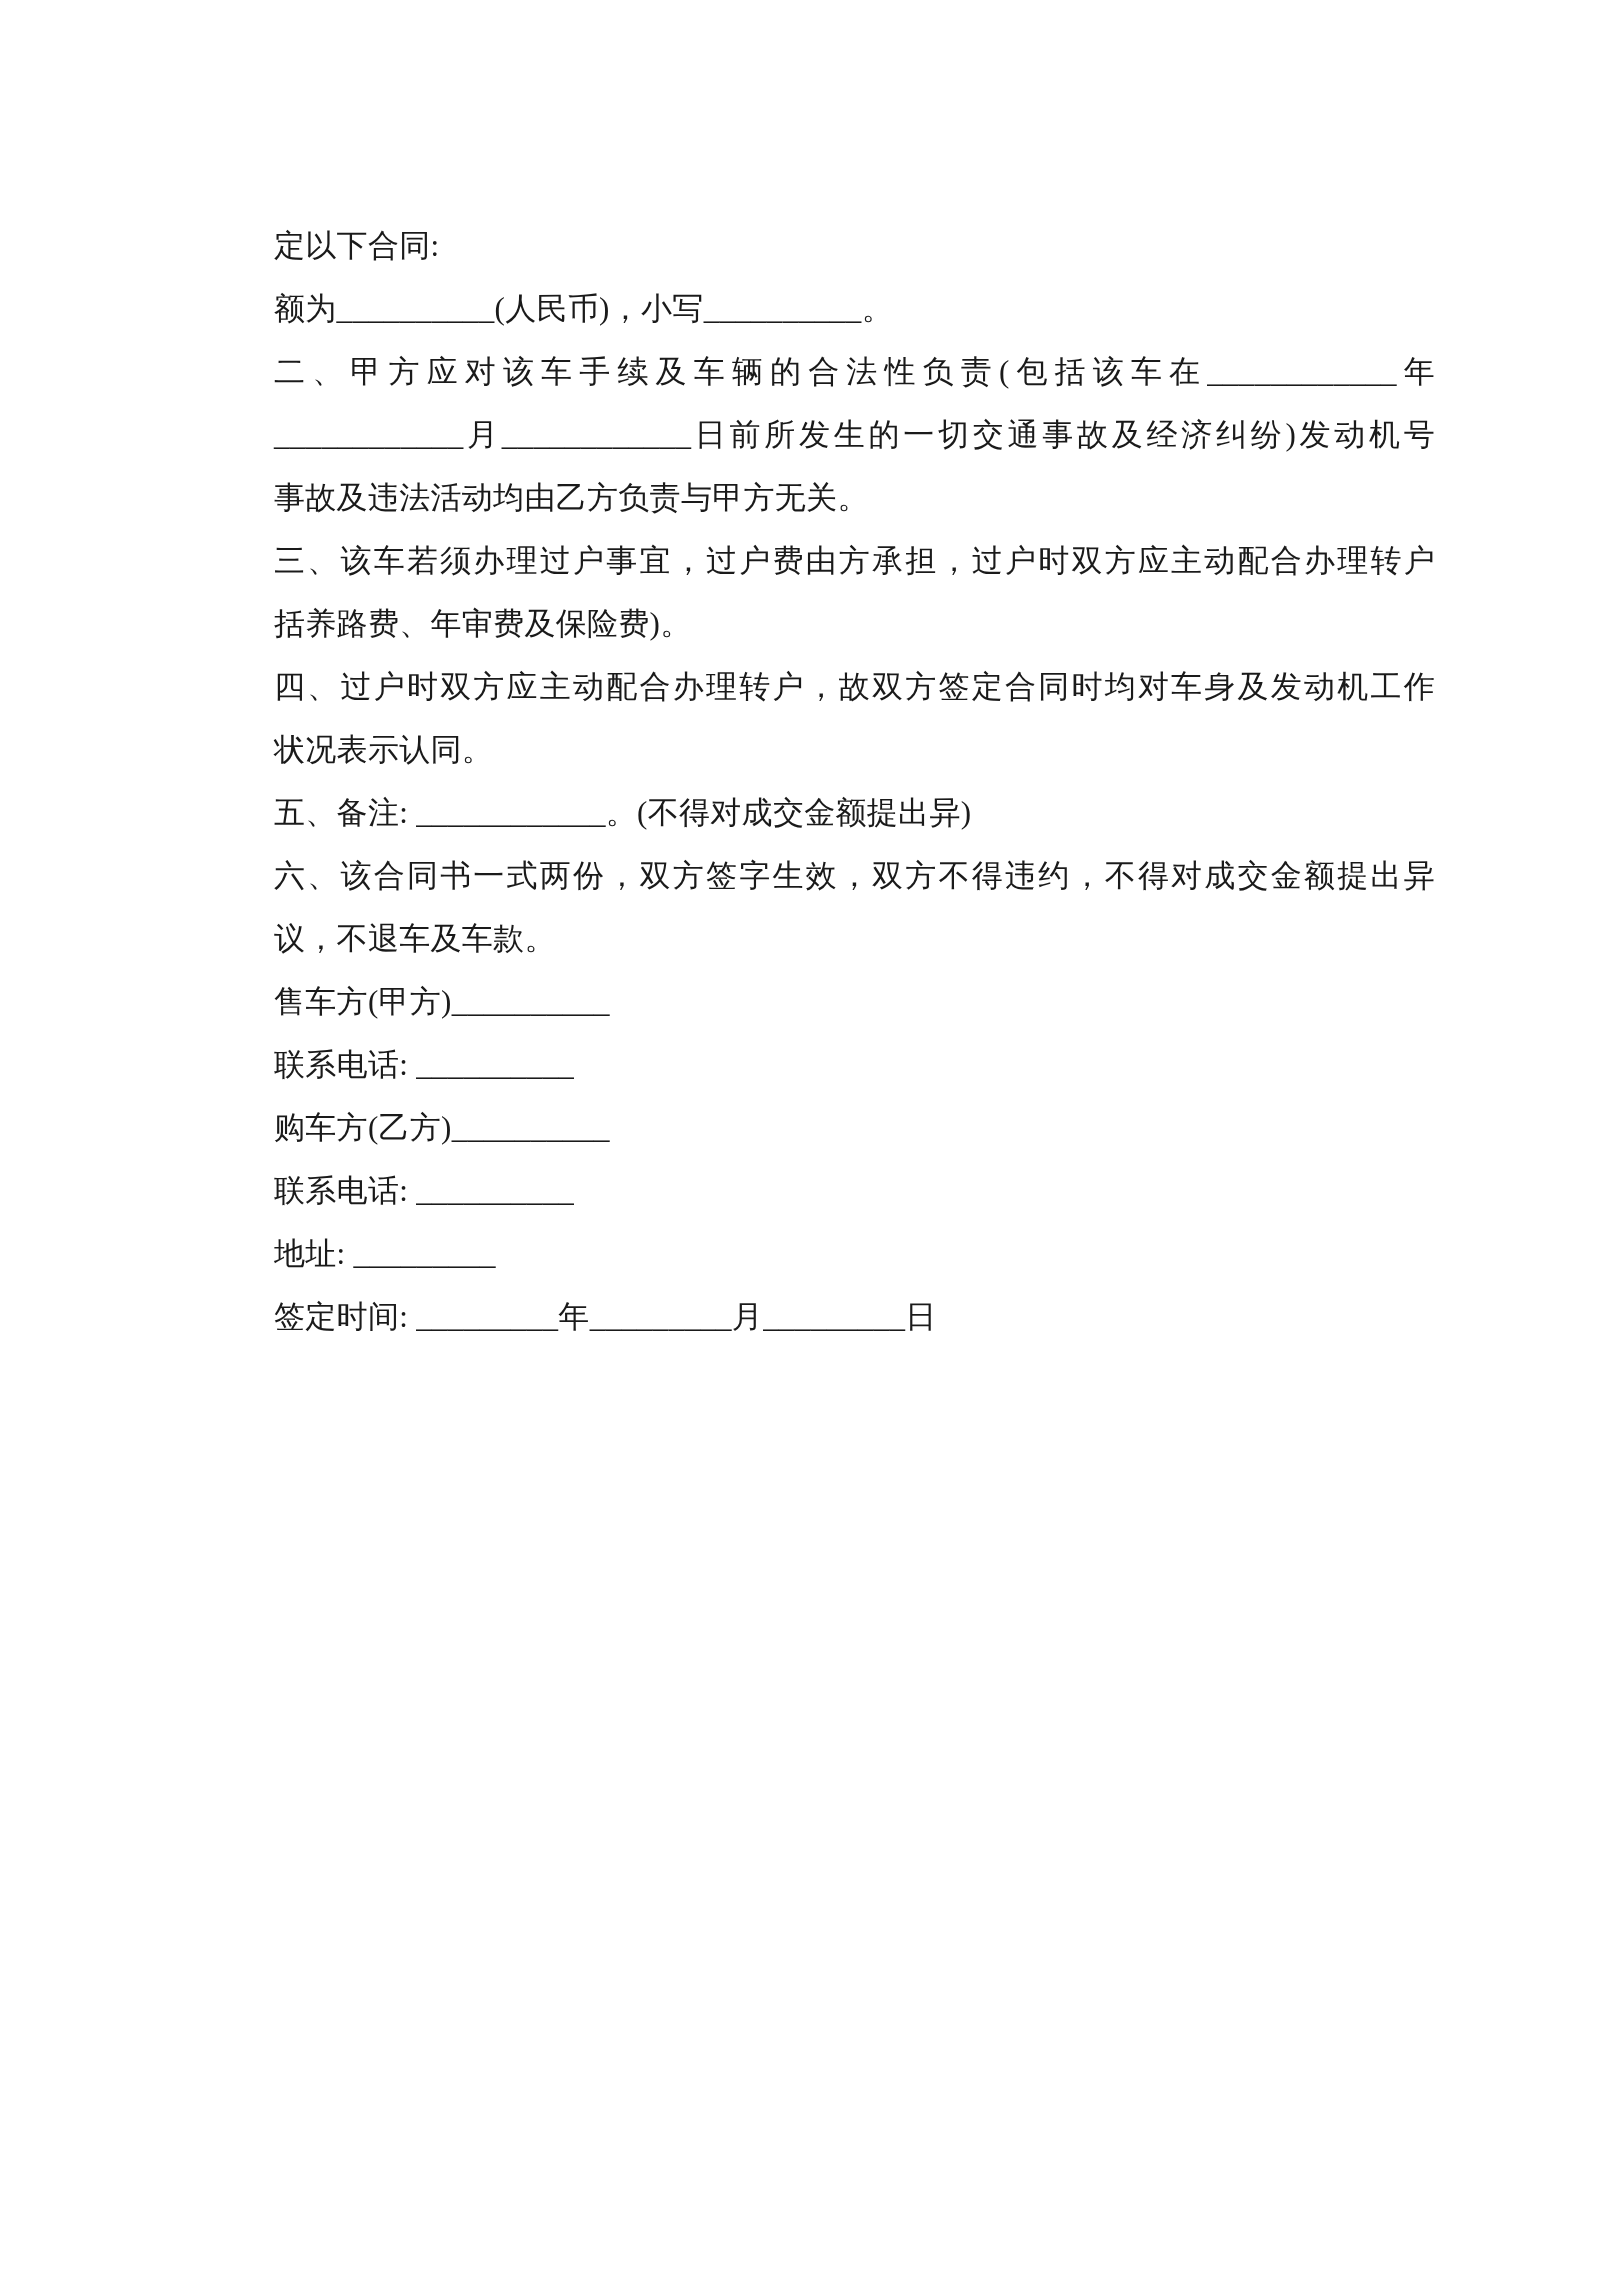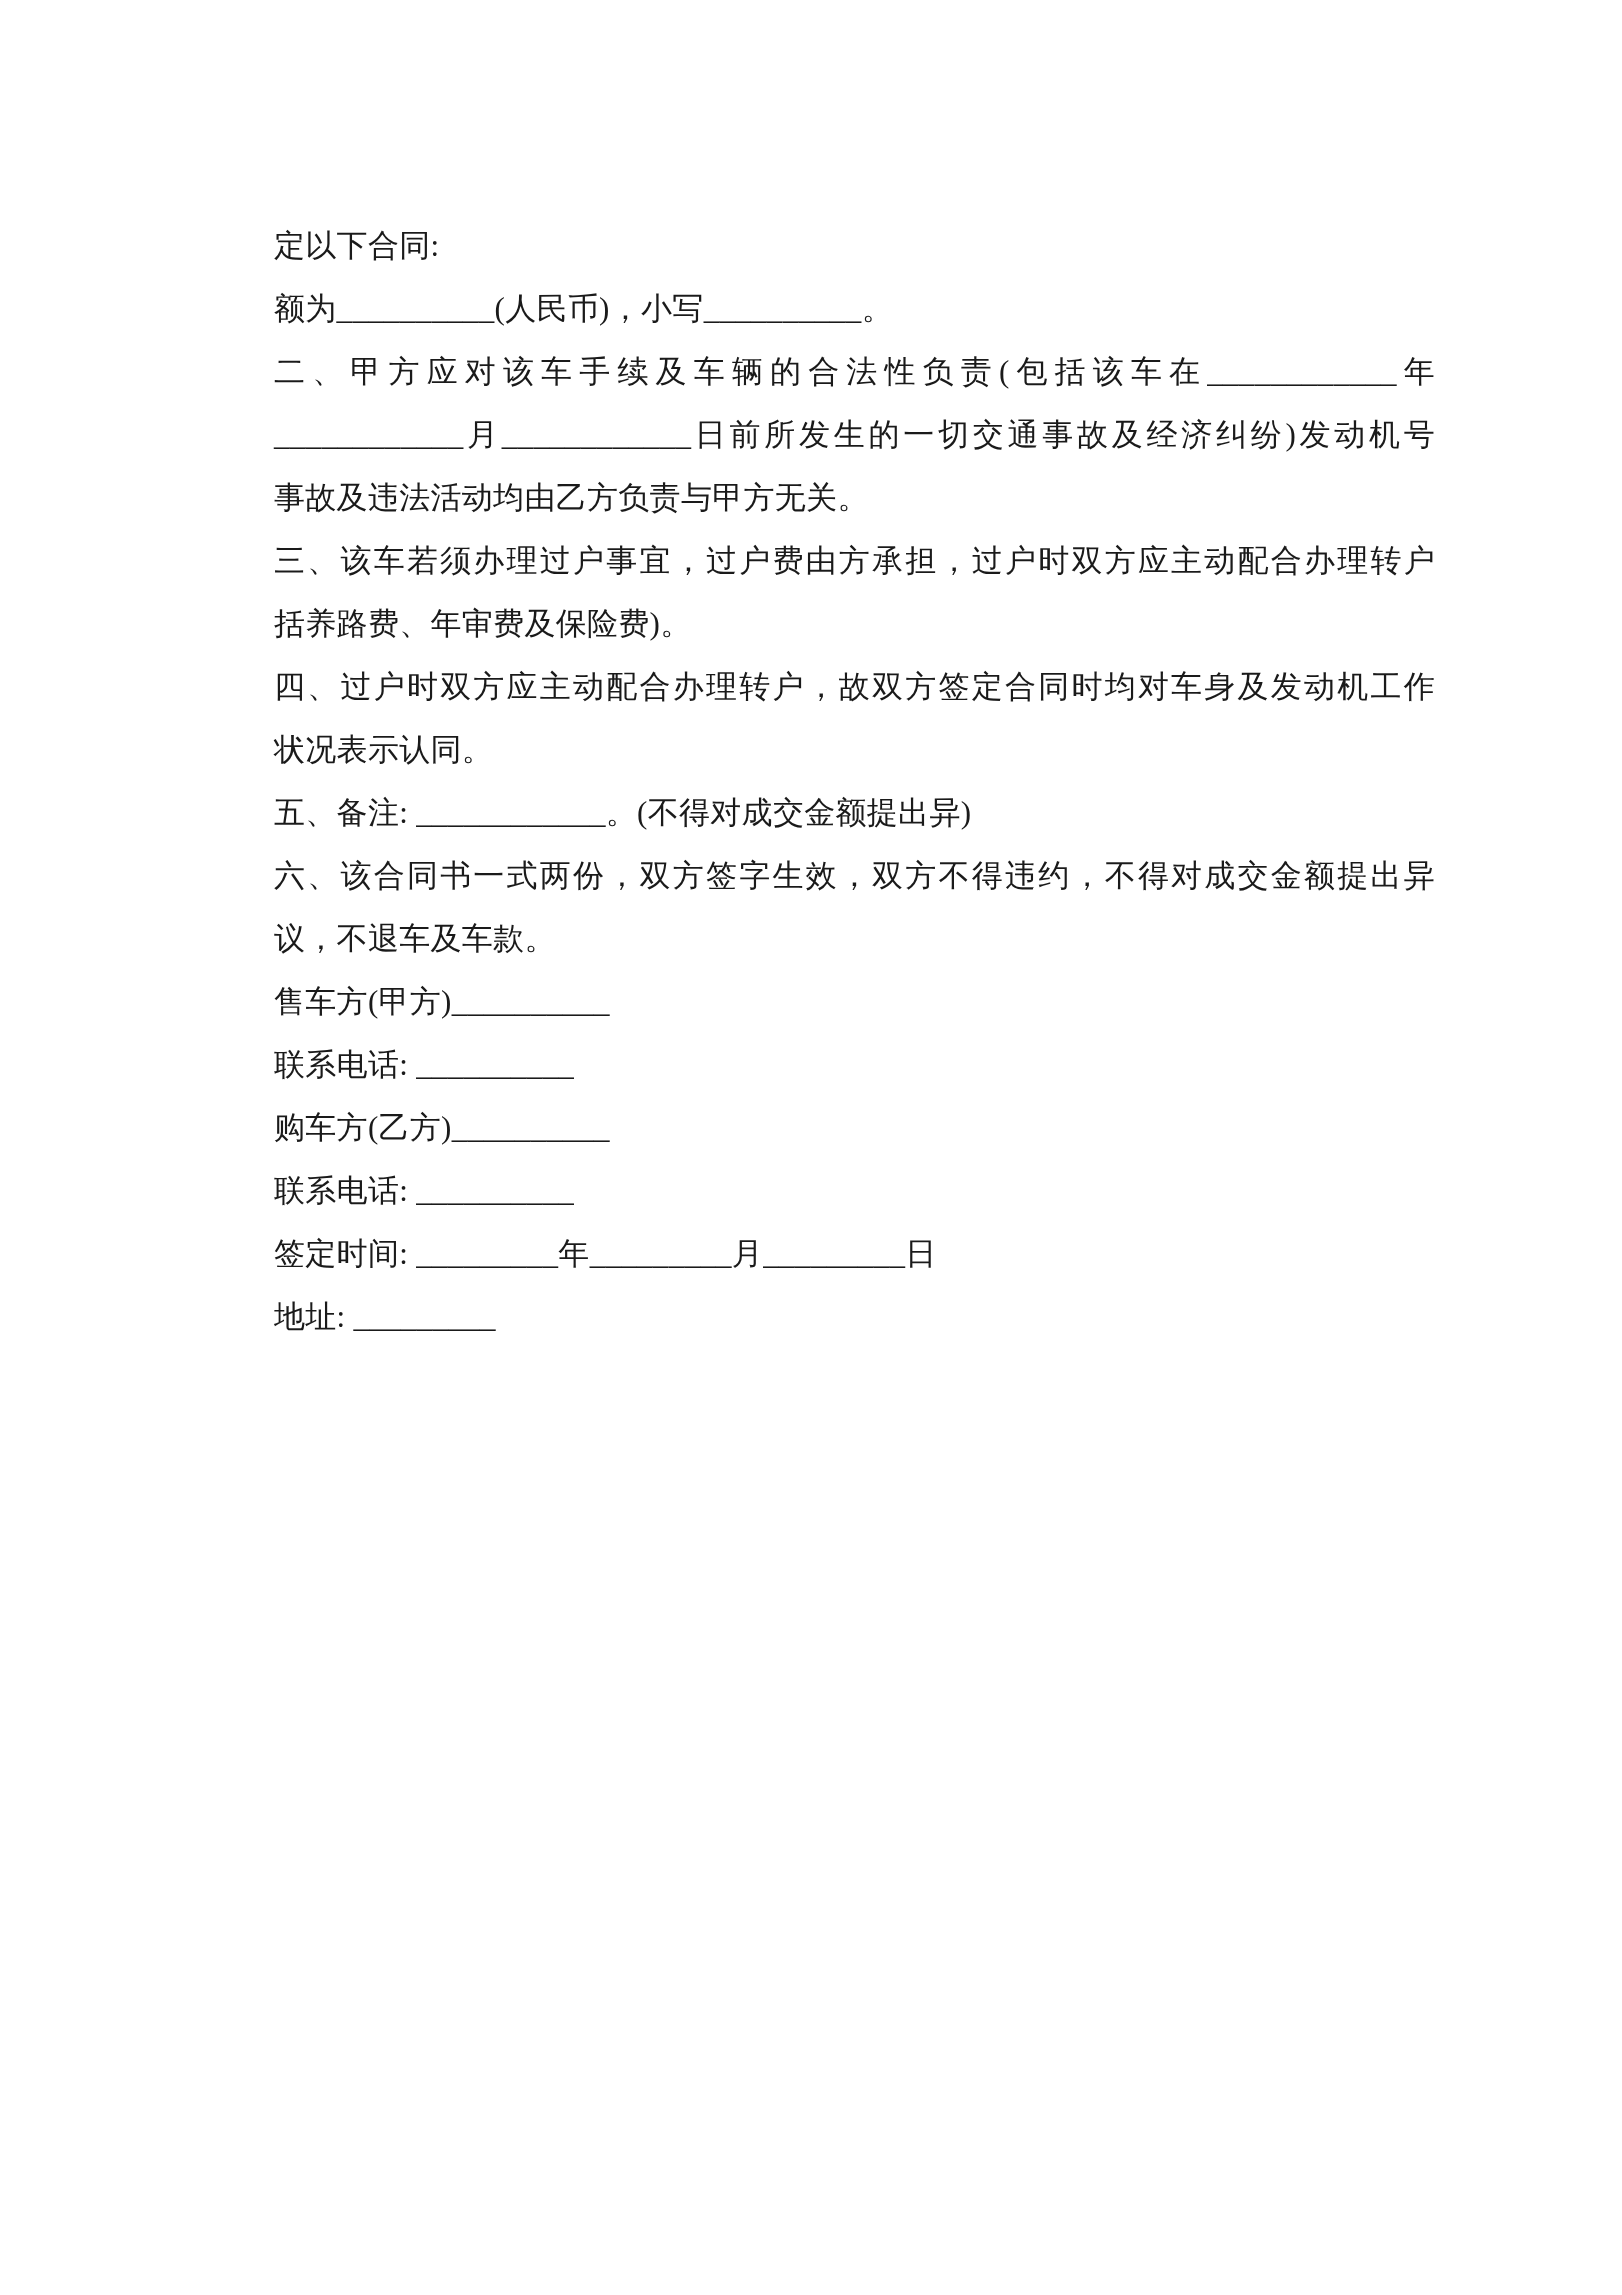--- a/index.html
+++ b/index.html
@@ -53,17 +53,17 @@
       <div class="line">括养路费、年审费及保险费)。</div>
       <div class="line justify">四、过户时双方应主动配合办理转户，故双方签定合同时均对车身及发动机工作</div>
       <div class="line">状况表示认同。</div>
       <div class="line">五、备注: ____________。(不得对成交金额提出异)</div>
       <div class="line justify">六、该合同书一式两份，双方签字生效，双方不得违约，不得对成交金额提出异</div>
       <div class="line">议，不退车及车款。</div>
       <div class="line">售车方(甲方)__________</div>
       <div class="line">联系电话: __________</div>
       <div class="line">购车方(乙方)__________</div>
       <div class="line">联系电话: __________</div>
+      <div class="line">地址: _________</div>
       <div class="line">签定时间: _________年_________月_________日</div>
-      <div class="line">地址: _________</div>
     </div>
 </div>
 
 
 </body></html>

